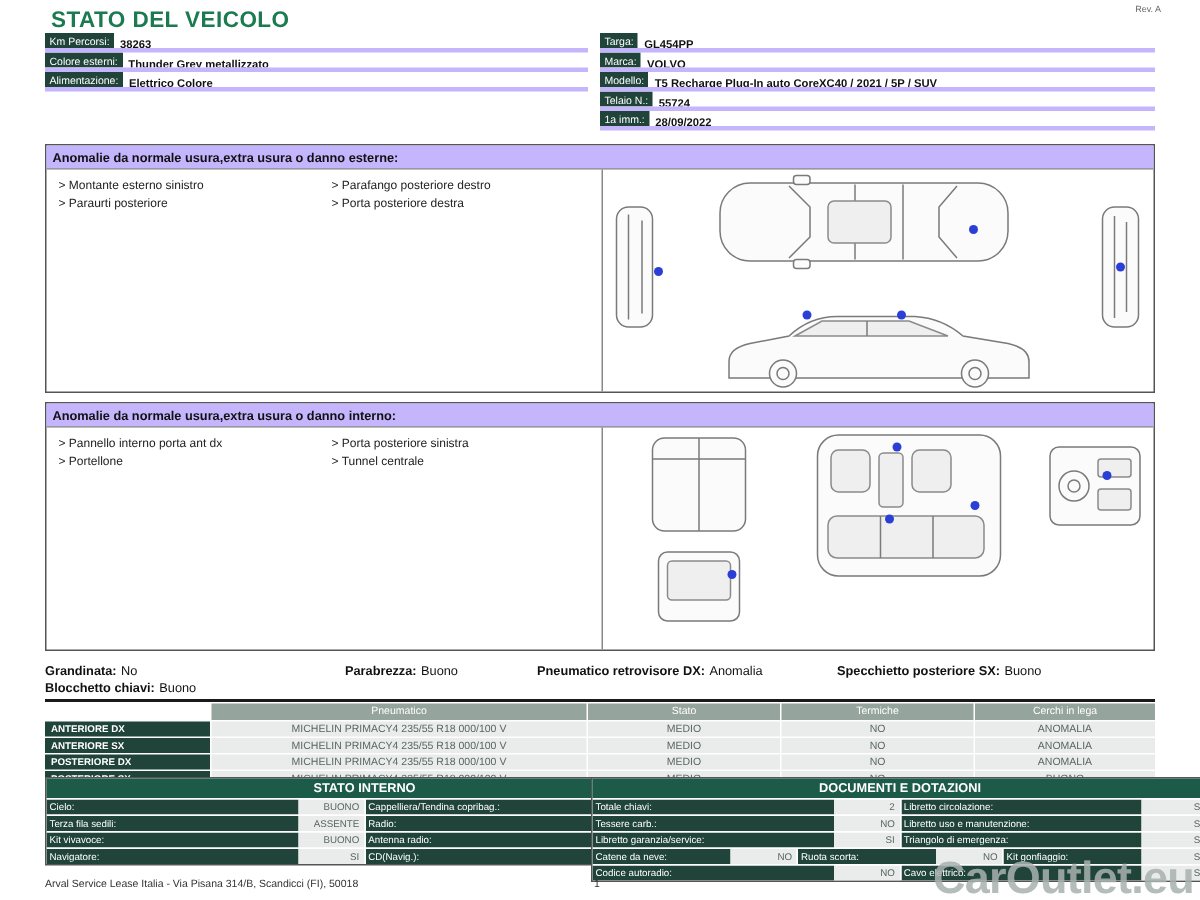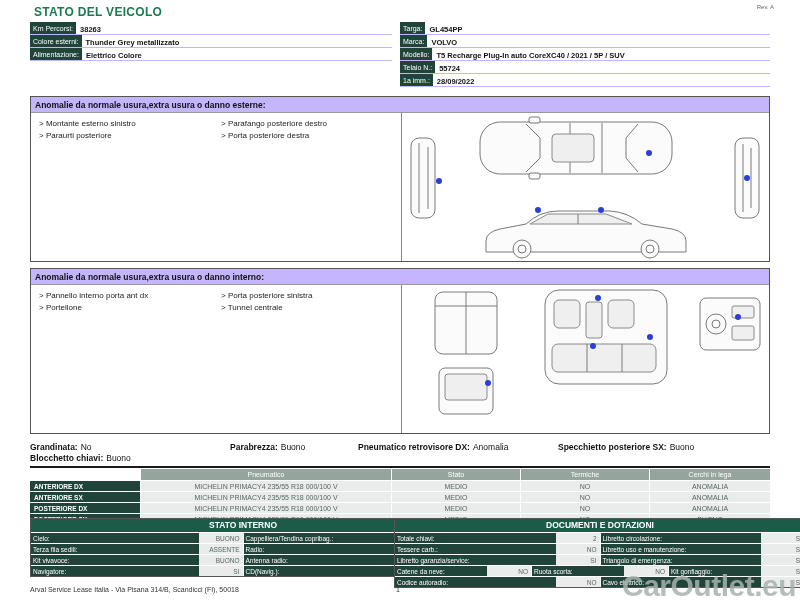--- a/index.html
+++ b/index.html
@@ -1,24 +1,24 @@
 <!DOCTYPE html>
 <html style="--dark: #20443a; --header: #1d5b49; --thead: #95a49d; --title: #1c7a50;"><head>
 <meta charset="utf-8">
 <style>
 *{box-sizing:border-box;margin:0;padding:0}
 html,body{width:800px;height:600px}
 body{font-family:"Liberation Sans",sans-serif;background:#ffffff}
 .page{position:relative;width:800px;height:600px;background:#fff;overflow:hidden}
-.title{position:absolute;left:34px;top:5px;font-size:12px;font-weight:bold;color:var(--title,#1c7a50);letter-spacing:.3px}
+.title{position:absolute;left:34px;top:5px;font-size:15px;font-weight:bold;color:var(--title,#1c7a50);letter-spacing:.3px}
 .rev{position:absolute;right:26px;top:4px;font-size:6px;color:#666}
 .info-block{position:absolute}
 #info-left{left:30px;top:22px;width:362px}
 #info-right{left:400px;top:22px;width:370px}
-.info-row{display:flex;border-bottom:1px solid #c4b5fd;height:13px;overflow:hidden}
+.info-row{display:flex;border-bottom:3px solid #c4b5fd;height:13px;overflow:hidden}
 .info-label{background:var(--dark,#20443a);color:#fff;padding:2.5px 3px 0;font-size:7px;white-space:nowrap;flex:0 0 auto}
 .info-value{font-weight:bold;padding:2.5px 0 0 4px;font-size:7.5px;white-space:nowrap;overflow:hidden;color:#111}
 .section{position:absolute;left:30px;width:740px;border:1px solid #555;background:#fff}
 #section-exterior{top:96px;height:166px}
 #section-interior{top:268px;height:166px}
 .section-header{background:#c4b5fd;border-bottom:1px solid #999;font-weight:bold;font-size:8.5px;padding:3px 4px 2px;height:16px;color:#111}
 .section-body{position:relative;height:148px}
 .anomaly-col{position:absolute;top:5px;font-size:8px;line-height:12px;white-space:nowrap;color:#222}
 .anomaly-col.c1{left:8px}
 .anomaly-col.c2{left:190px}

